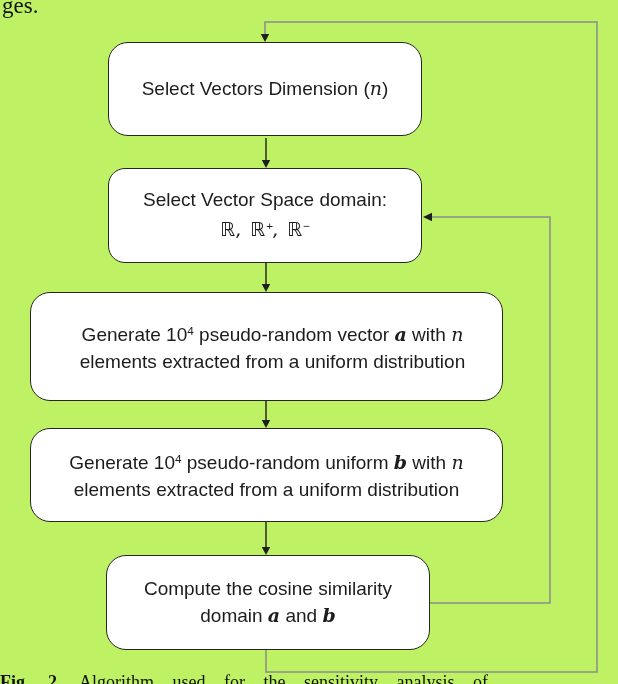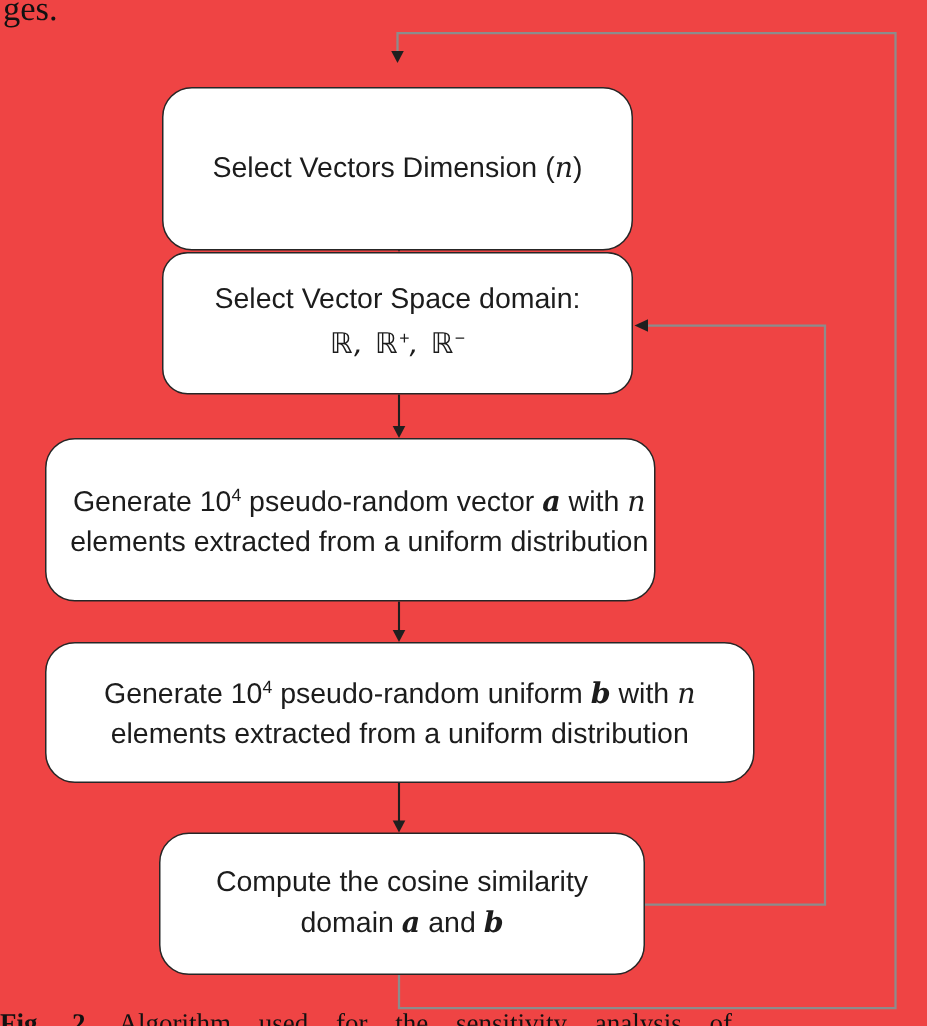--- a/index.html
+++ b/index.html
@@ -1,41 +1,41 @@
 <!DOCTYPE html>
 <html><head>
 <meta charset="utf-8">
 <style>
   html,body { margin:0; padding:0; background:#ffffff; }
   #page {
     position:relative; width:618px; height:684px;
-    background:#ef4444; overflow:hidden;
+    background:#bef264; overflow:hidden;
     font-family:"Liberation Sans","DejaVu Sans",sans-serif;
     color:#1c1c1c;
   }
   .serif-remnant {
     position:absolute; left:2px; top:-6px;
     font-family:"Liberation Serif","DejaVu Serif",serif;
     font-size:23px; line-height:24px; color:#111;
   }
   .flow-box {
     position:absolute; background:#ffffff;
     border:1.8px solid #262626; border-radius:20px;
     display:flex; flex-direction:column; justify-content:center; align-items:center;
     text-align:center; font-size:19px; line-height:26.5px; color:#1c1c1c;
     box-sizing:border-box;
   }
   .tline { white-space:nowrap; }
   .tline .i  { font-family:"DejaVu Serif",serif; font-style:italic; }
   .tline .bi { font-family:"DejaVu Serif",serif; font-style:italic; font-weight:bold; }
   .tline .sup { font-size:0.62em; vertical-align:0.55em; }
   .tline .bb { font-family:"DejaVu Sans",sans-serif; letter-spacing:1px;font-style:italic; }
-  #box-select-dimension { left:108px; top:58px;  width:314px; height:109px; }
+  #box-select-dimension { left:108px; top:42px;  width:314px; height:94px; }
   #box-select-domain    { left:108px; top:168px; width:314px; height:95px;border-radius:17px; }
-  #box-generate-a       { left:30px;  top:292px; width:407px; height:109px;padding-left:12px; }
+  #box-generate-a       { left:30px;  top:292px; width:473px; height:109px;padding-left:12px; }
   #box-generate-b       { left:30px;  top:428px; width:473px; height:94px;  }
   #box-compute-cosine   { left:106px; top:555px; width:324px; height:95px;  }
   #connector-layer {
     position:absolute; left:0; top:0; width:618px; height:684px;
     pointer-events:none;
   }
   .caption {
     position:absolute; left:0px; top:671px; width:618px;
     font-family:"Liberation Serif","DejaVu Serif",serif;
     font-size:18px; line-height:22px; color:#111;

